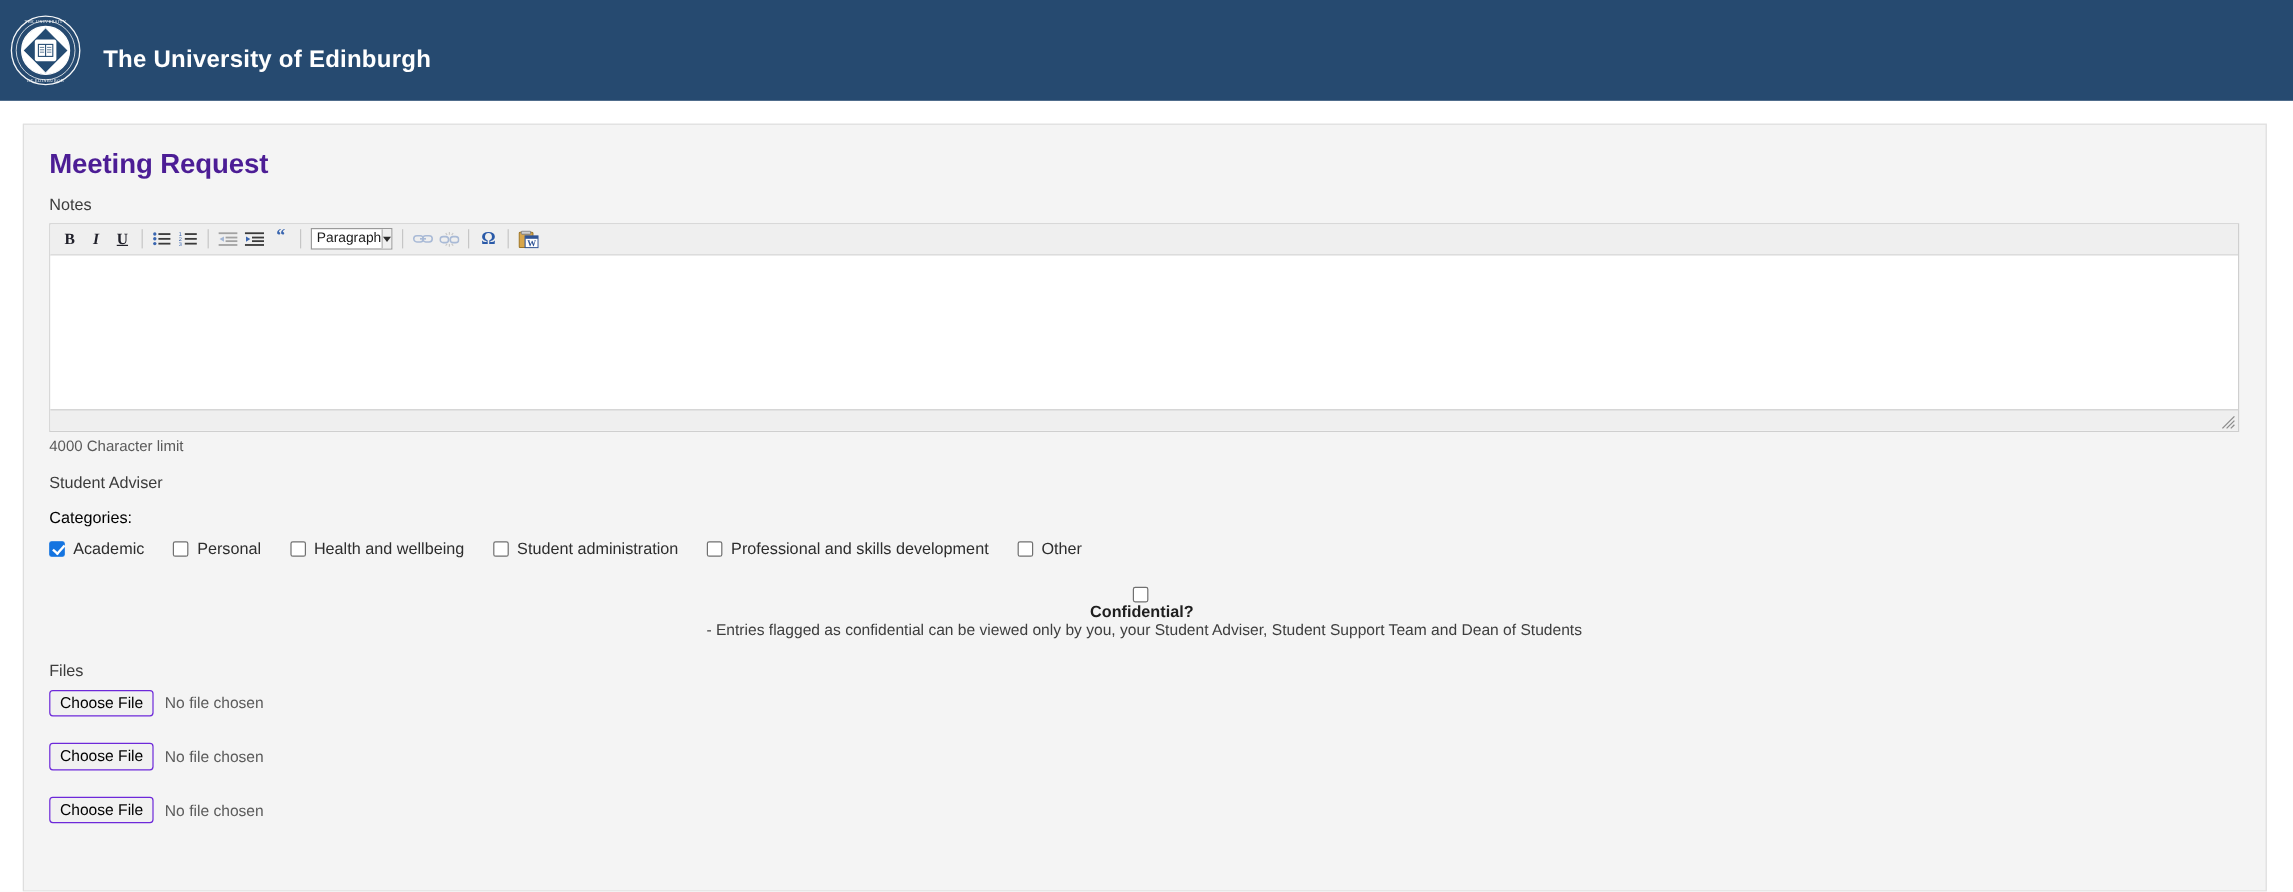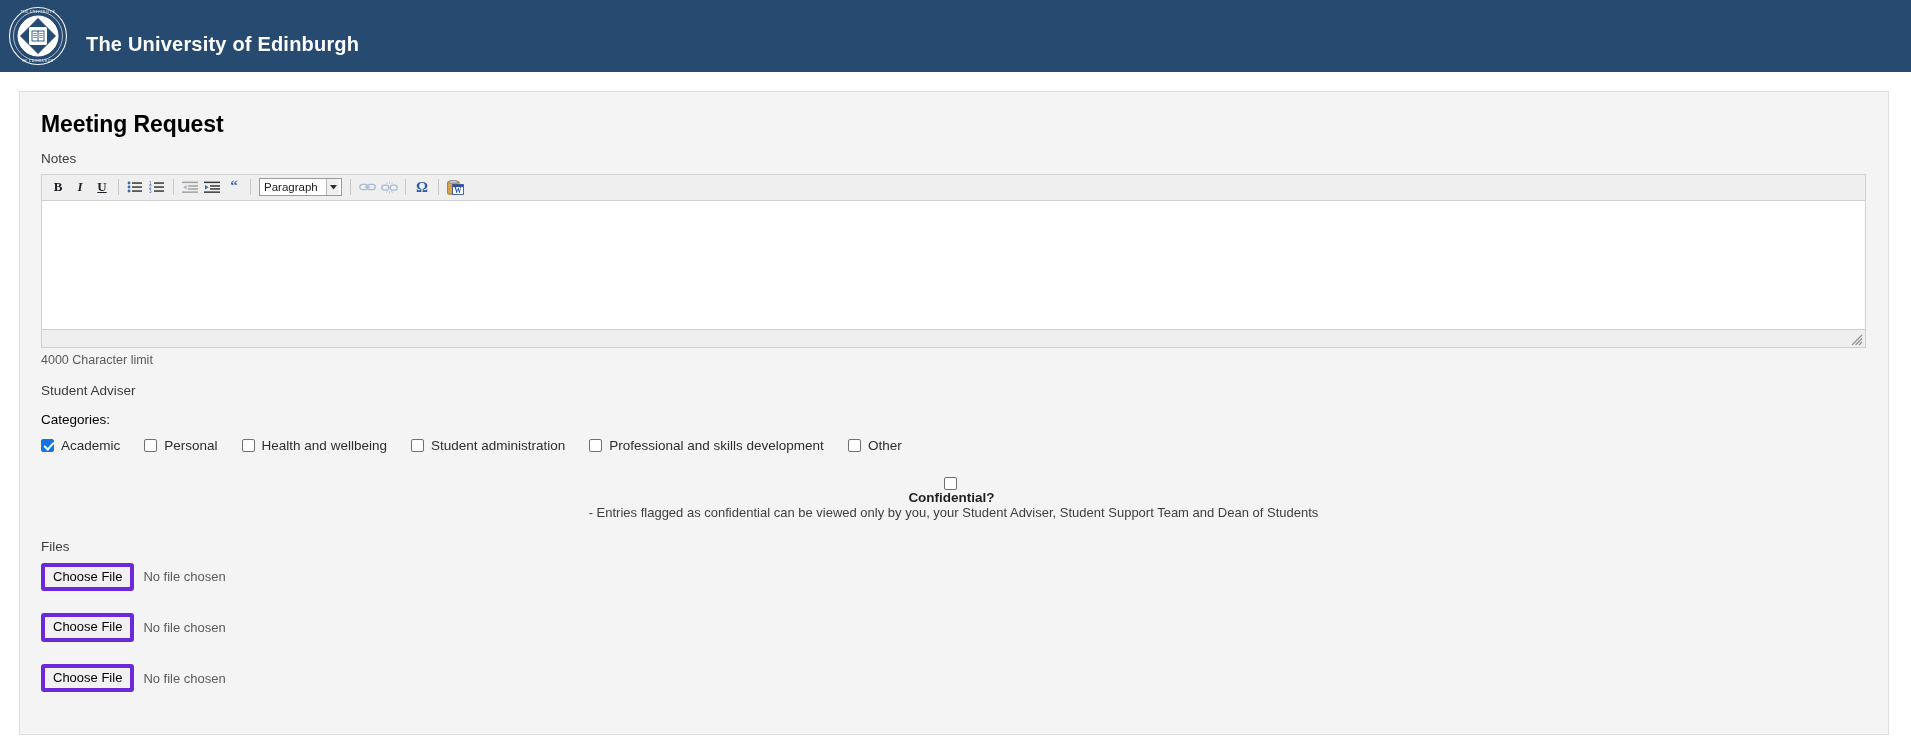--- a/index.html
+++ b/index.html
@@ -8,21 +8,21 @@
     padding: 0;
     width: 1911px;
     height: 743px;
     background: #ffffff;
     font-family: "Liberation Sans", sans-serif;
     -webkit-font-smoothing: antialiased;
   }
 
   
   .uoe-header {
-    height: 72px;
+    height: 84px;
     background: #264a70;
     display: flex;
     align-items: center;
     padding-left: 8px;
     position: relative;
   }
   .uoe-crest {
     width: 60px;
     height: 60px;
     flex: 0 0 60px;
@@ -43,21 +43,21 @@
     margin: 19px 22px 0 19px;
     background: #f4f4f4;
     border: 1px solid #dedede;
     min-height: 640px;
     padding: 19px 22px 20px 21px;
   }
 
   .page-title {
     font-size: 23px;
     font-weight: bold;
-    color: #000000;
+    color: #4c1d95;
     margin: 0 0 12px 0;
     letter-spacing: -0.1px;
   }
 
   .field-label {
     font-size: 13.5px;
     color: #3c3c3c;
     margin: 0 0 6px 0;
     line-height: 1.3;
   }
@@ -91,21 +91,21 @@
   .tb-btn.serif { font-family: "Liberation Serif", serif; }
   .tb-sep {
     width: 1px;
     height: 16px;
     background: #c6c6c6;
     margin: 0 5px;
     display: inline-block;
   }
   .tb-select {
     height: 18px;
-    width: 83px;
+    width: 68px;
     border: 1px solid #9a9a9a;
     background: #ffffff;
     font-size: 11.5px;
     font-family: "Liberation Sans", sans-serif;
     color: #1a1a1a;
     display: flex;
     align-items: center;
     padding: 0 2px 0 4px;
     margin: 0 3px;
     justify-content: space-between;
@@ -228,21 +228,21 @@
   .file-row {
     display: flex;
     align-items: center;
     margin-bottom: 22px;
   }
   .file-btn {
     font-family: "Liberation Sans", sans-serif;
     font-size: 13px;
     color: #000000;
     background: #f1f1f1;
-    border: 4px solid #6d28d9;
+    border: 1px solid #6d28d9;
     border-radius: 3px;
     padding: 2px 8px 3px 8px;
     line-height: 1.2;
     cursor: pointer;
   }
   .file-status {
     font-size: 13px;
     color: #5b5b5b;
     margin-left: 9px;
   }

